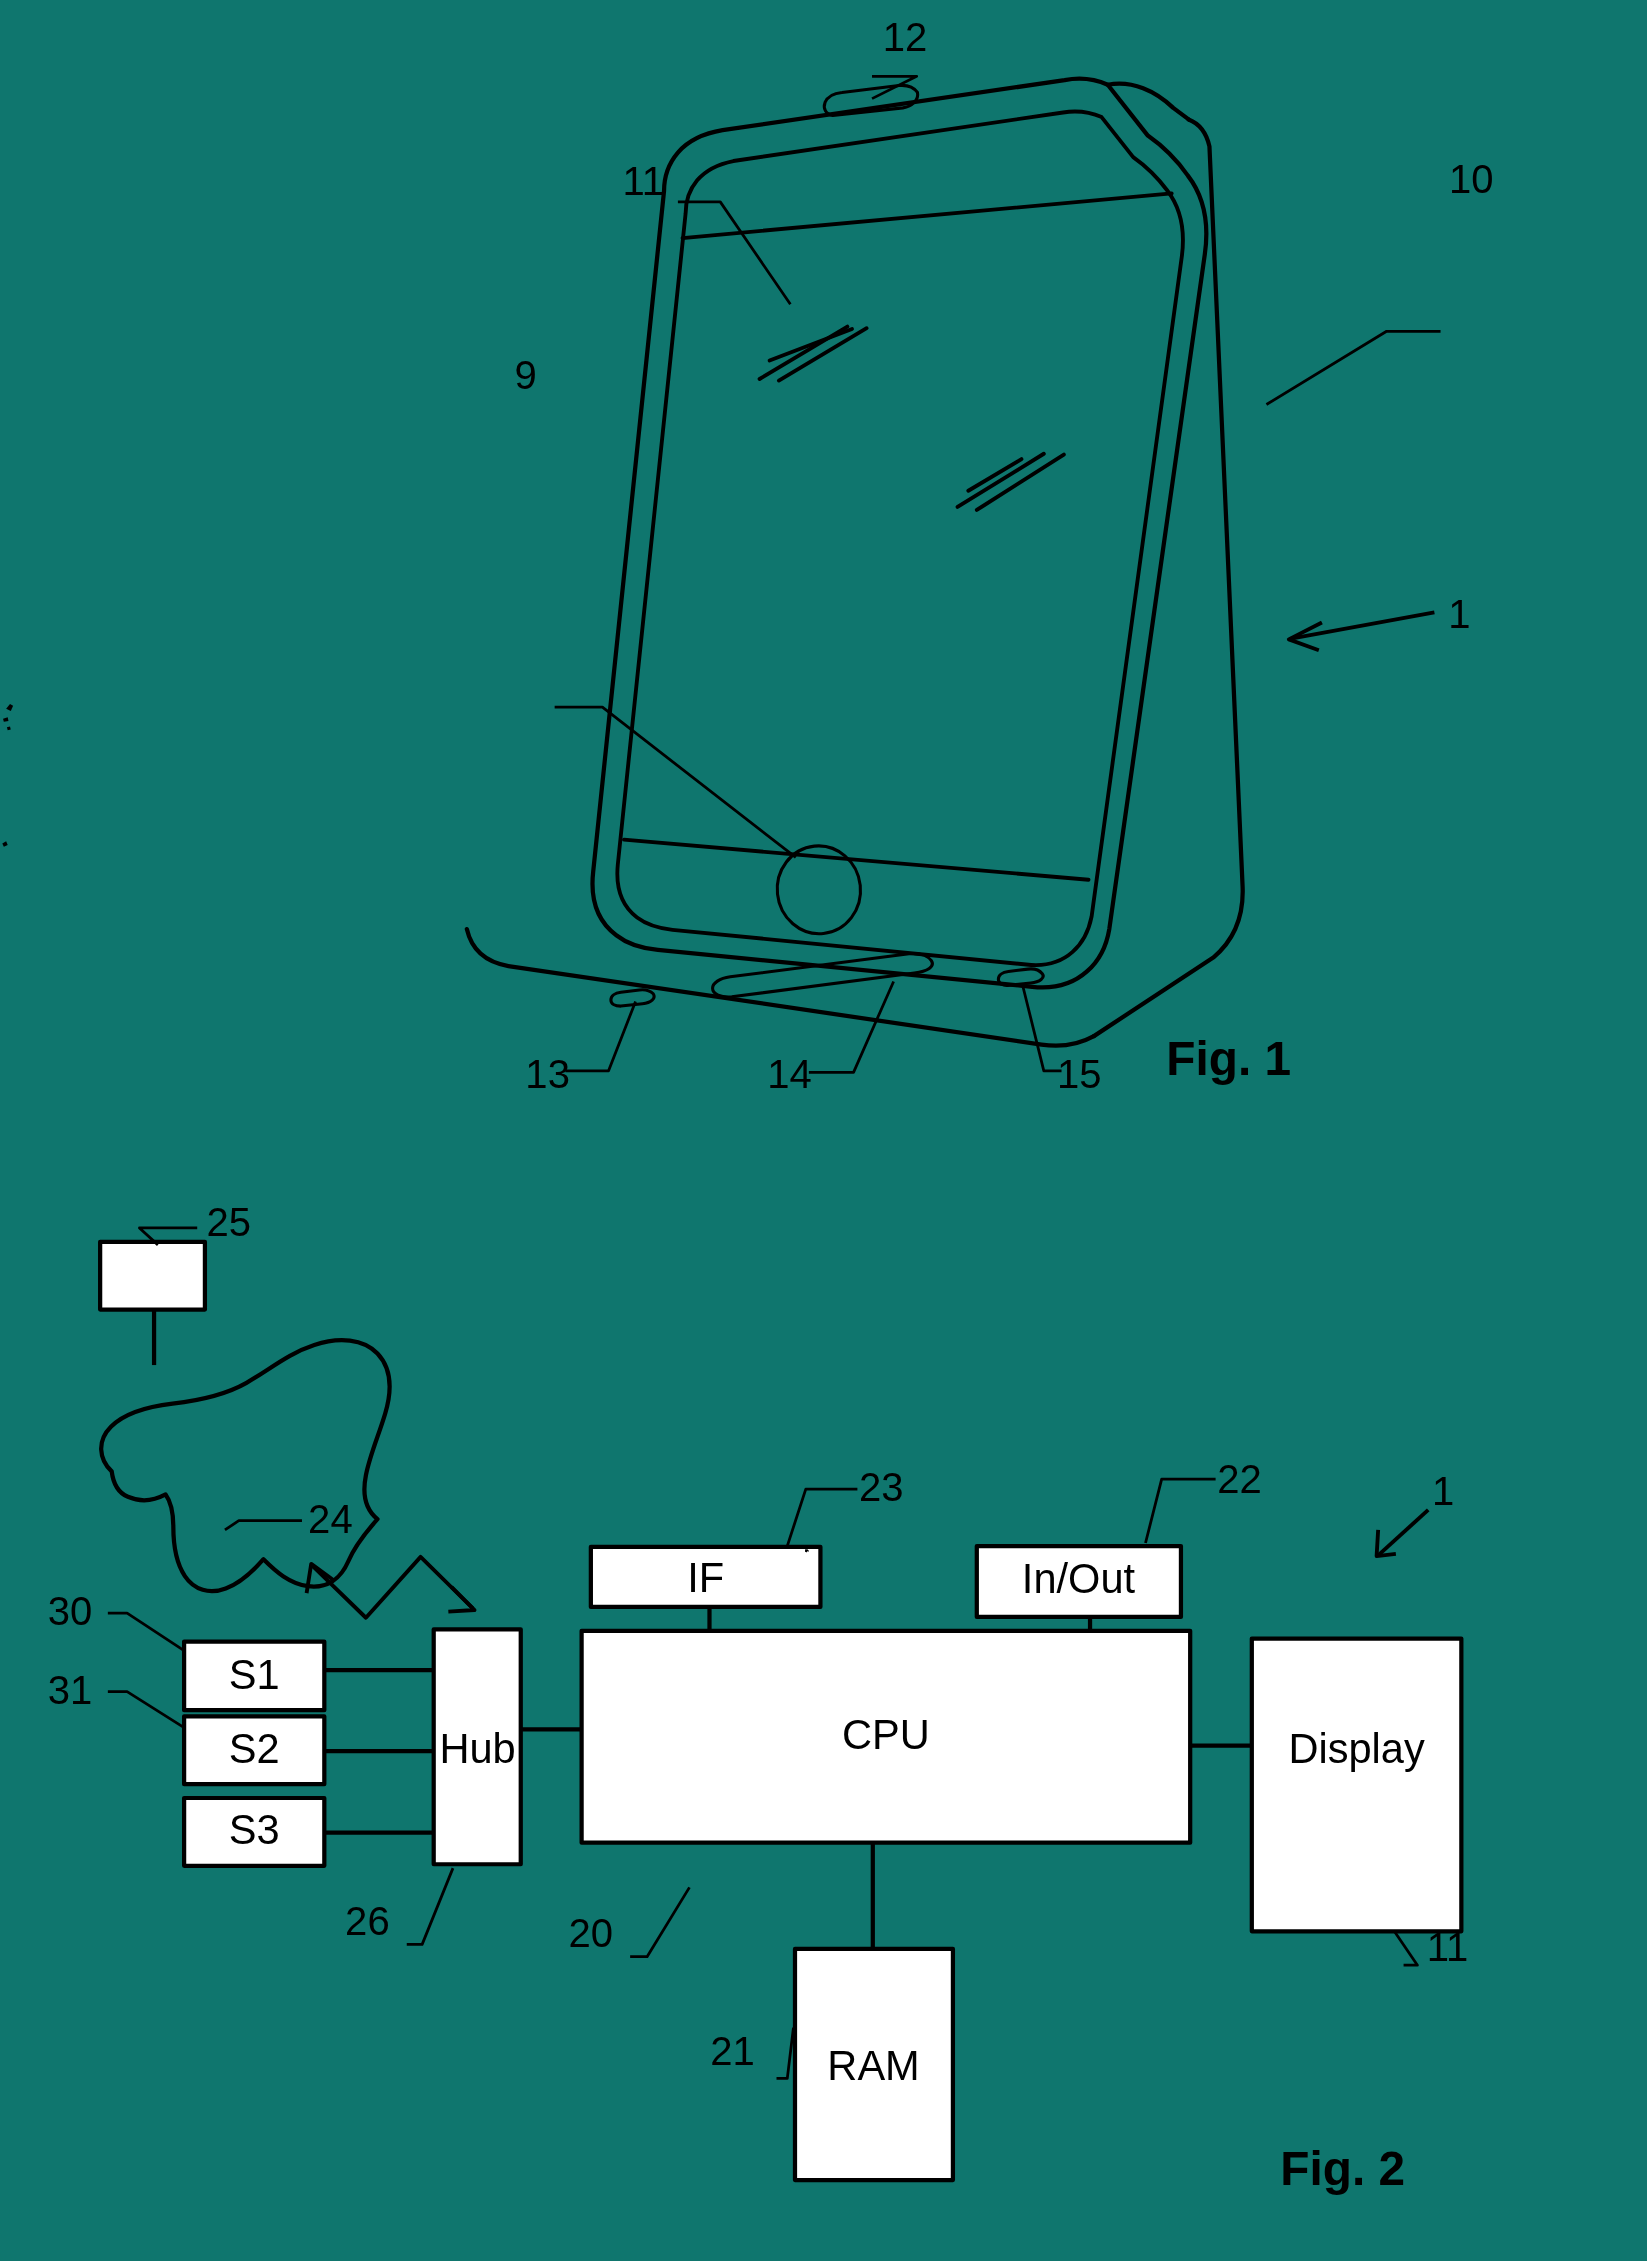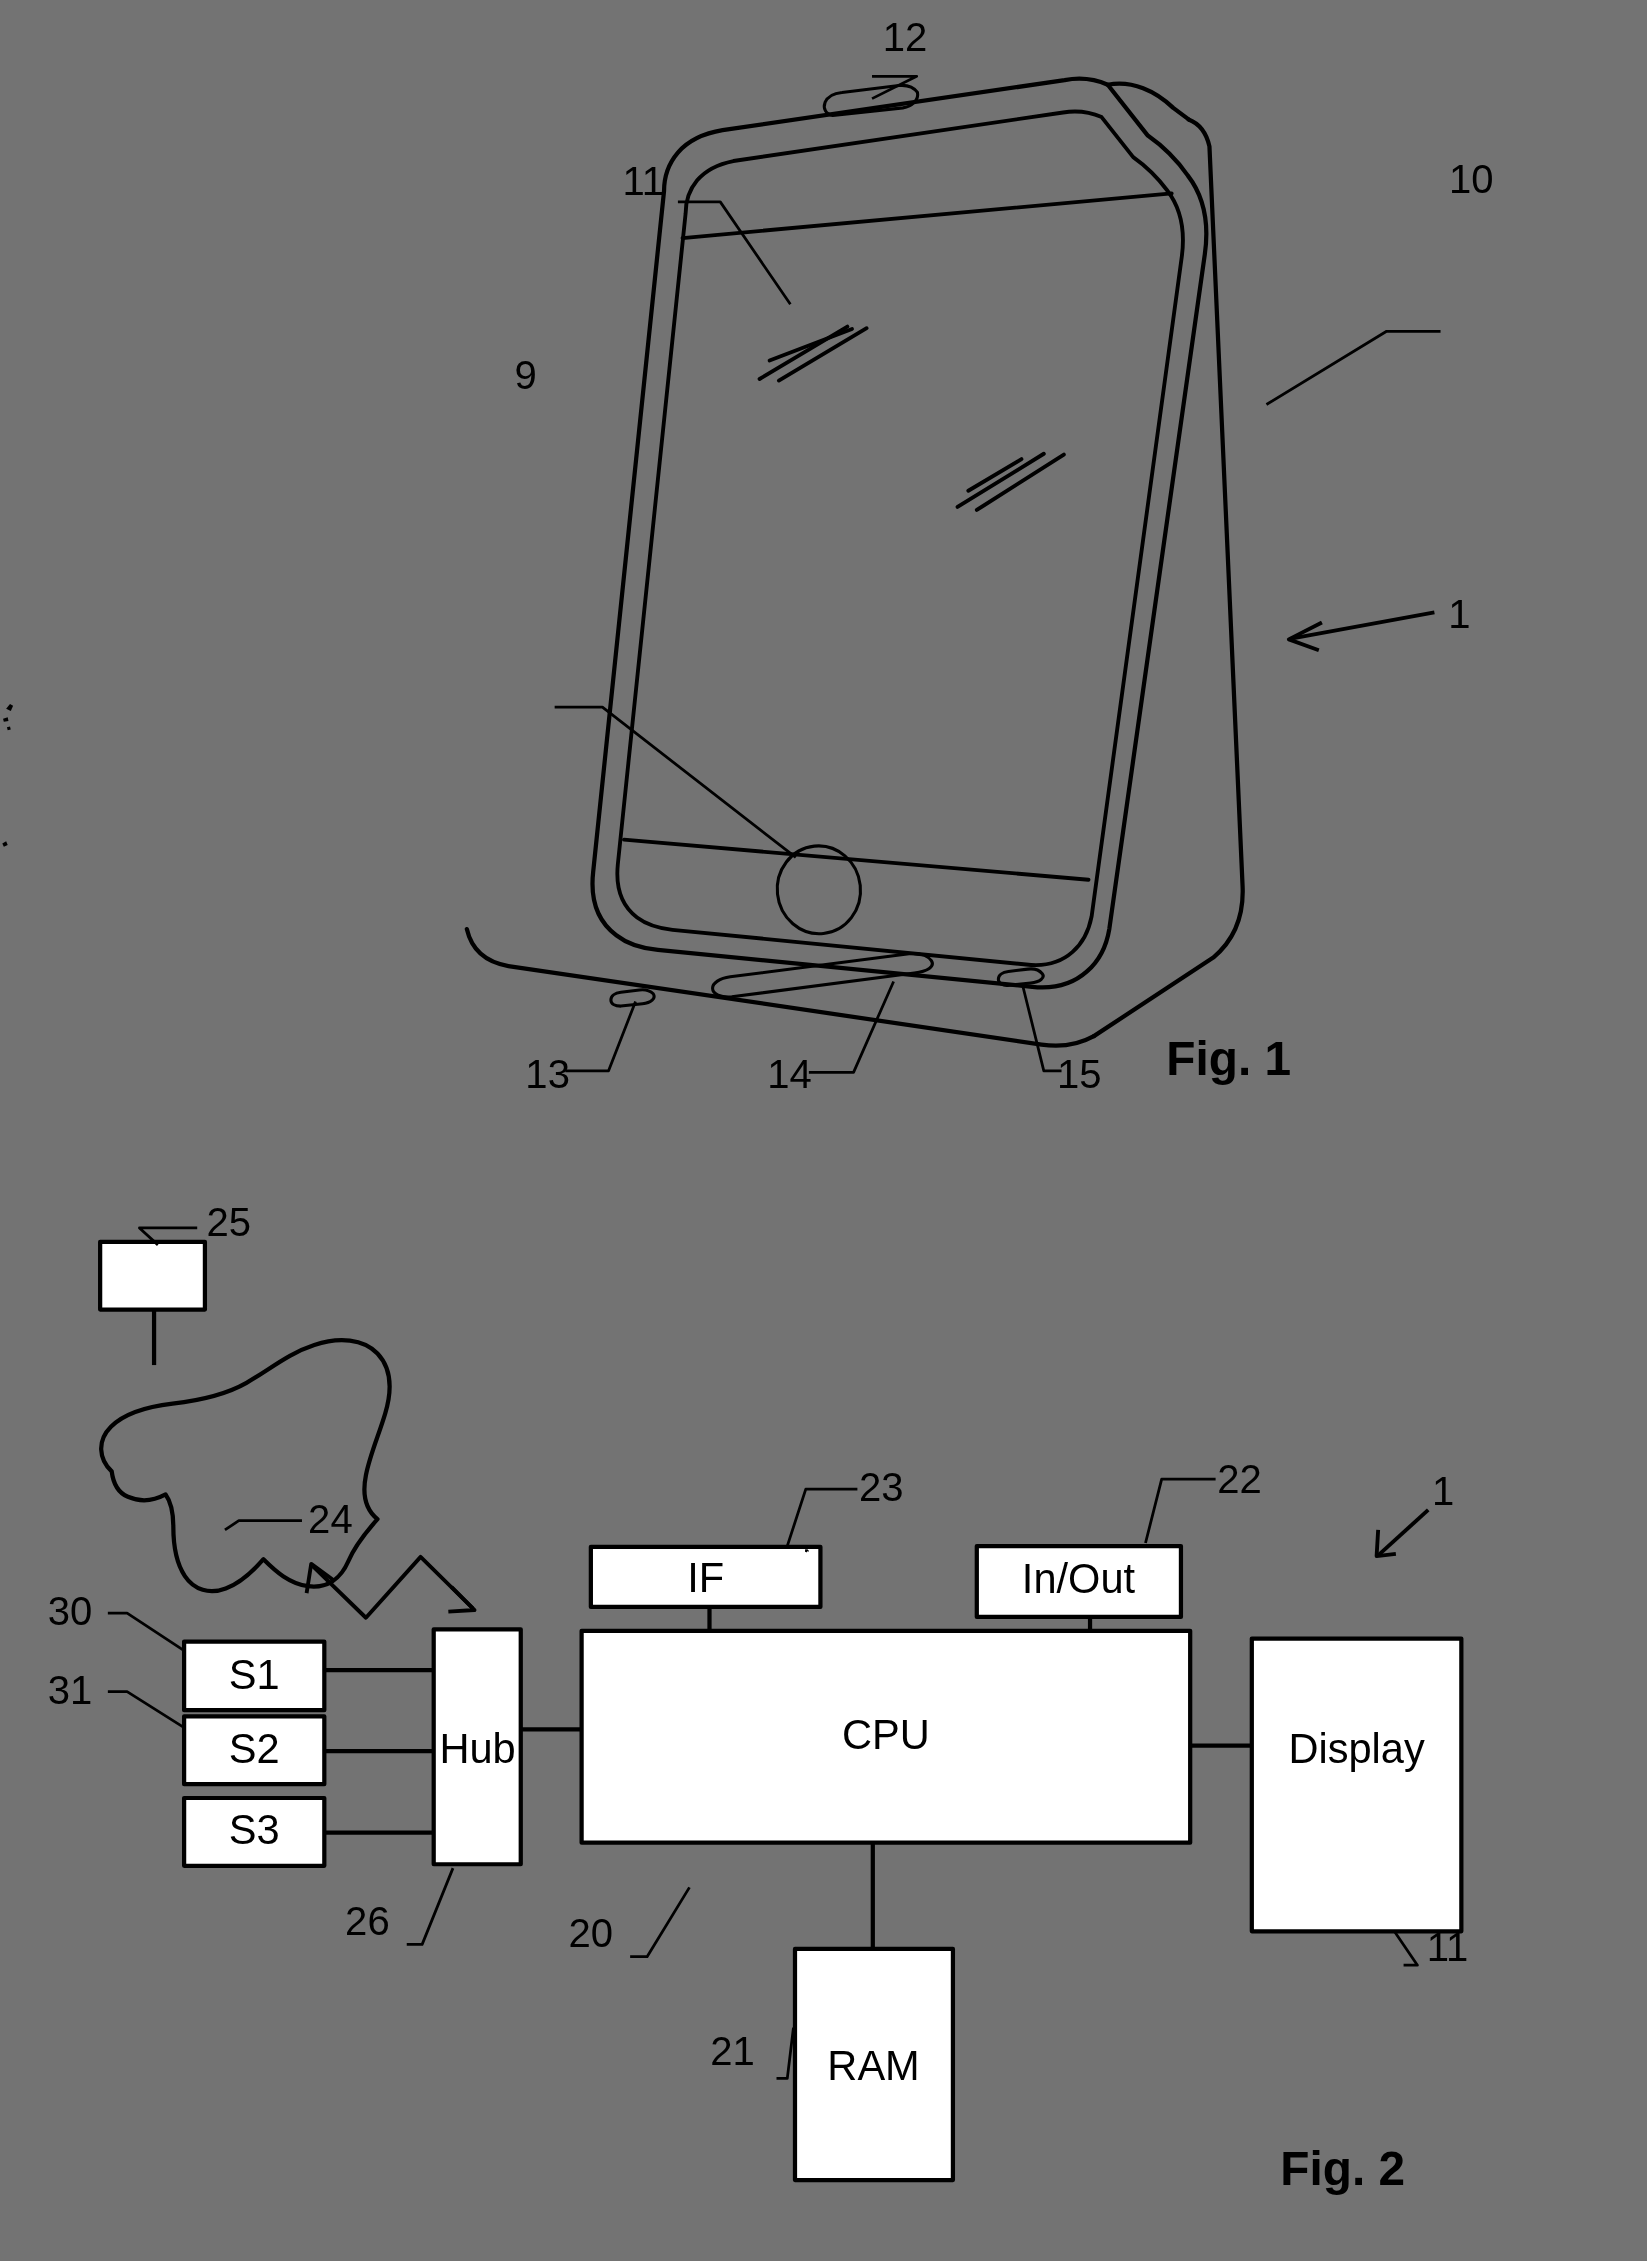--- a/index.html
+++ b/index.html
@@ -9,21 +9,21 @@
     background: #ffffff;
   }
   body {
     font-family: "Liberation Sans", sans-serif;
     color: #000000;
   }
   #sheet {
     position: relative;
     width: 1647px;
     height: 2261px;
-    background: #737373;
+    background: #0f766e;
     overflow: hidden;
   }
   #figsvg {
     position: absolute;
     left: 0;
     top: 0;
     width: 1647px;
     height: 2261px;
     display: block;
   }

